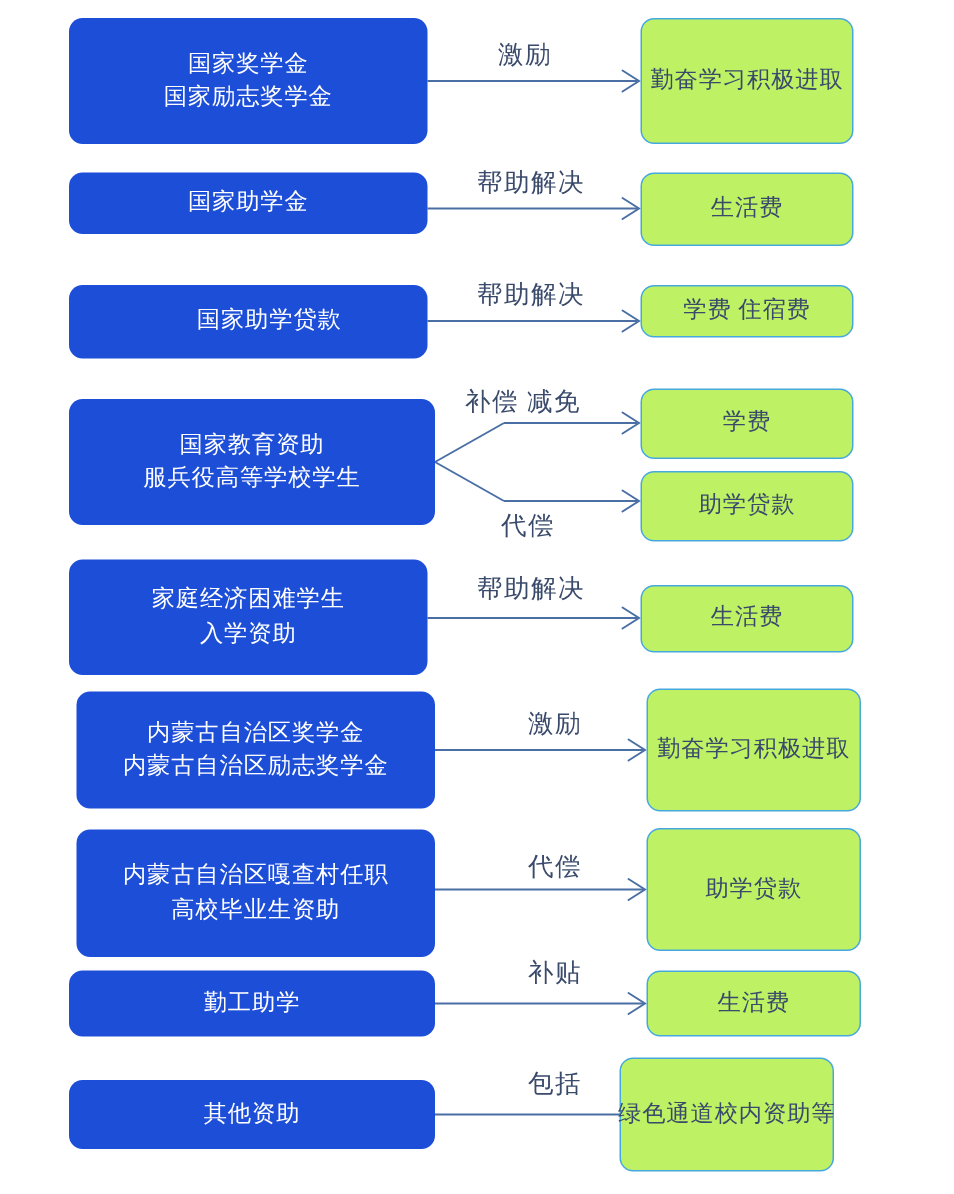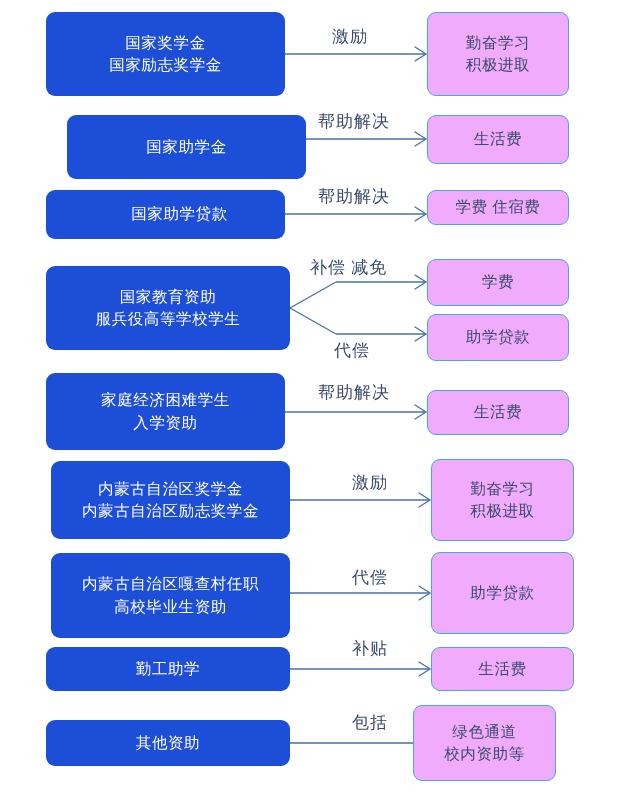--- a/index.html
+++ b/index.html
@@ -36,26 +36,26 @@
     line-height: 1.45;
     letter-spacing: 0.6px;
     white-space: nowrap;
   }
   .src-box .ln { display: block; }
 
   
   .dst-box {
     position: absolute;
     box-sizing: border-box;
-    background: #f0abfc;
+    background: #bef264;
     border: 1.4px solid #46A9DD;
     border-radius: 9px;
     color: #3A4A6B;
     display: flex;
-    flex-direction: column;
+    flex-direction: row;
     align-items: center;
     justify-content: center;
     text-align: center;
     font-size: 15.5px;
     line-height: 1.45;
     letter-spacing: 0.6px;
     white-space: nowrap;
   }
   .dst-box .ln { display: block; }
 
@@ -107,21 +107,21 @@
     </svg>
 <div class="src-box" style="left: 46px; top: 12px; width: 239px; height: 84px;">
       <span class="ln">国家奖学金</span>
       <span class="ln">国家励志奖学金</span>
     </div>
     <div class="edge-label" style="left: 332px; top: 25px;">激励</div>
     <div class="dst-box" style="left: 427px; top: 12px; width: 142px; height: 84px;">
       <span class="ln">勤奋学习</span>
       <span class="ln">积极进取</span>
     </div>
-    <div class="src-box" style="left: 46px; top: 115px; width: 239px; height: 64px; margin-left: 21px;">
+    <div class="src-box" style="left: 46px; top: 115px; width: 239px; height: 41px;">
       <span class="ln">国家助学金</span>
     </div>
     <div class="edge-label" style="left: 318px; top: 110px;">帮助解决</div>
     <div class="dst-box" style="left: 427px; top: 115px; width: 142px; height: 49px;">
       <span class="ln">生活费</span>
     </div>
     <div class="src-box" style="left: 46px; top: 190px; width: 239px; height: 49px; padding-left: 28px;">
       <span class="ln">国家助学贷款</span>
     </div>
     <div class="edge-label" style="left: 318px; top: 185px;">帮助解决</div>

